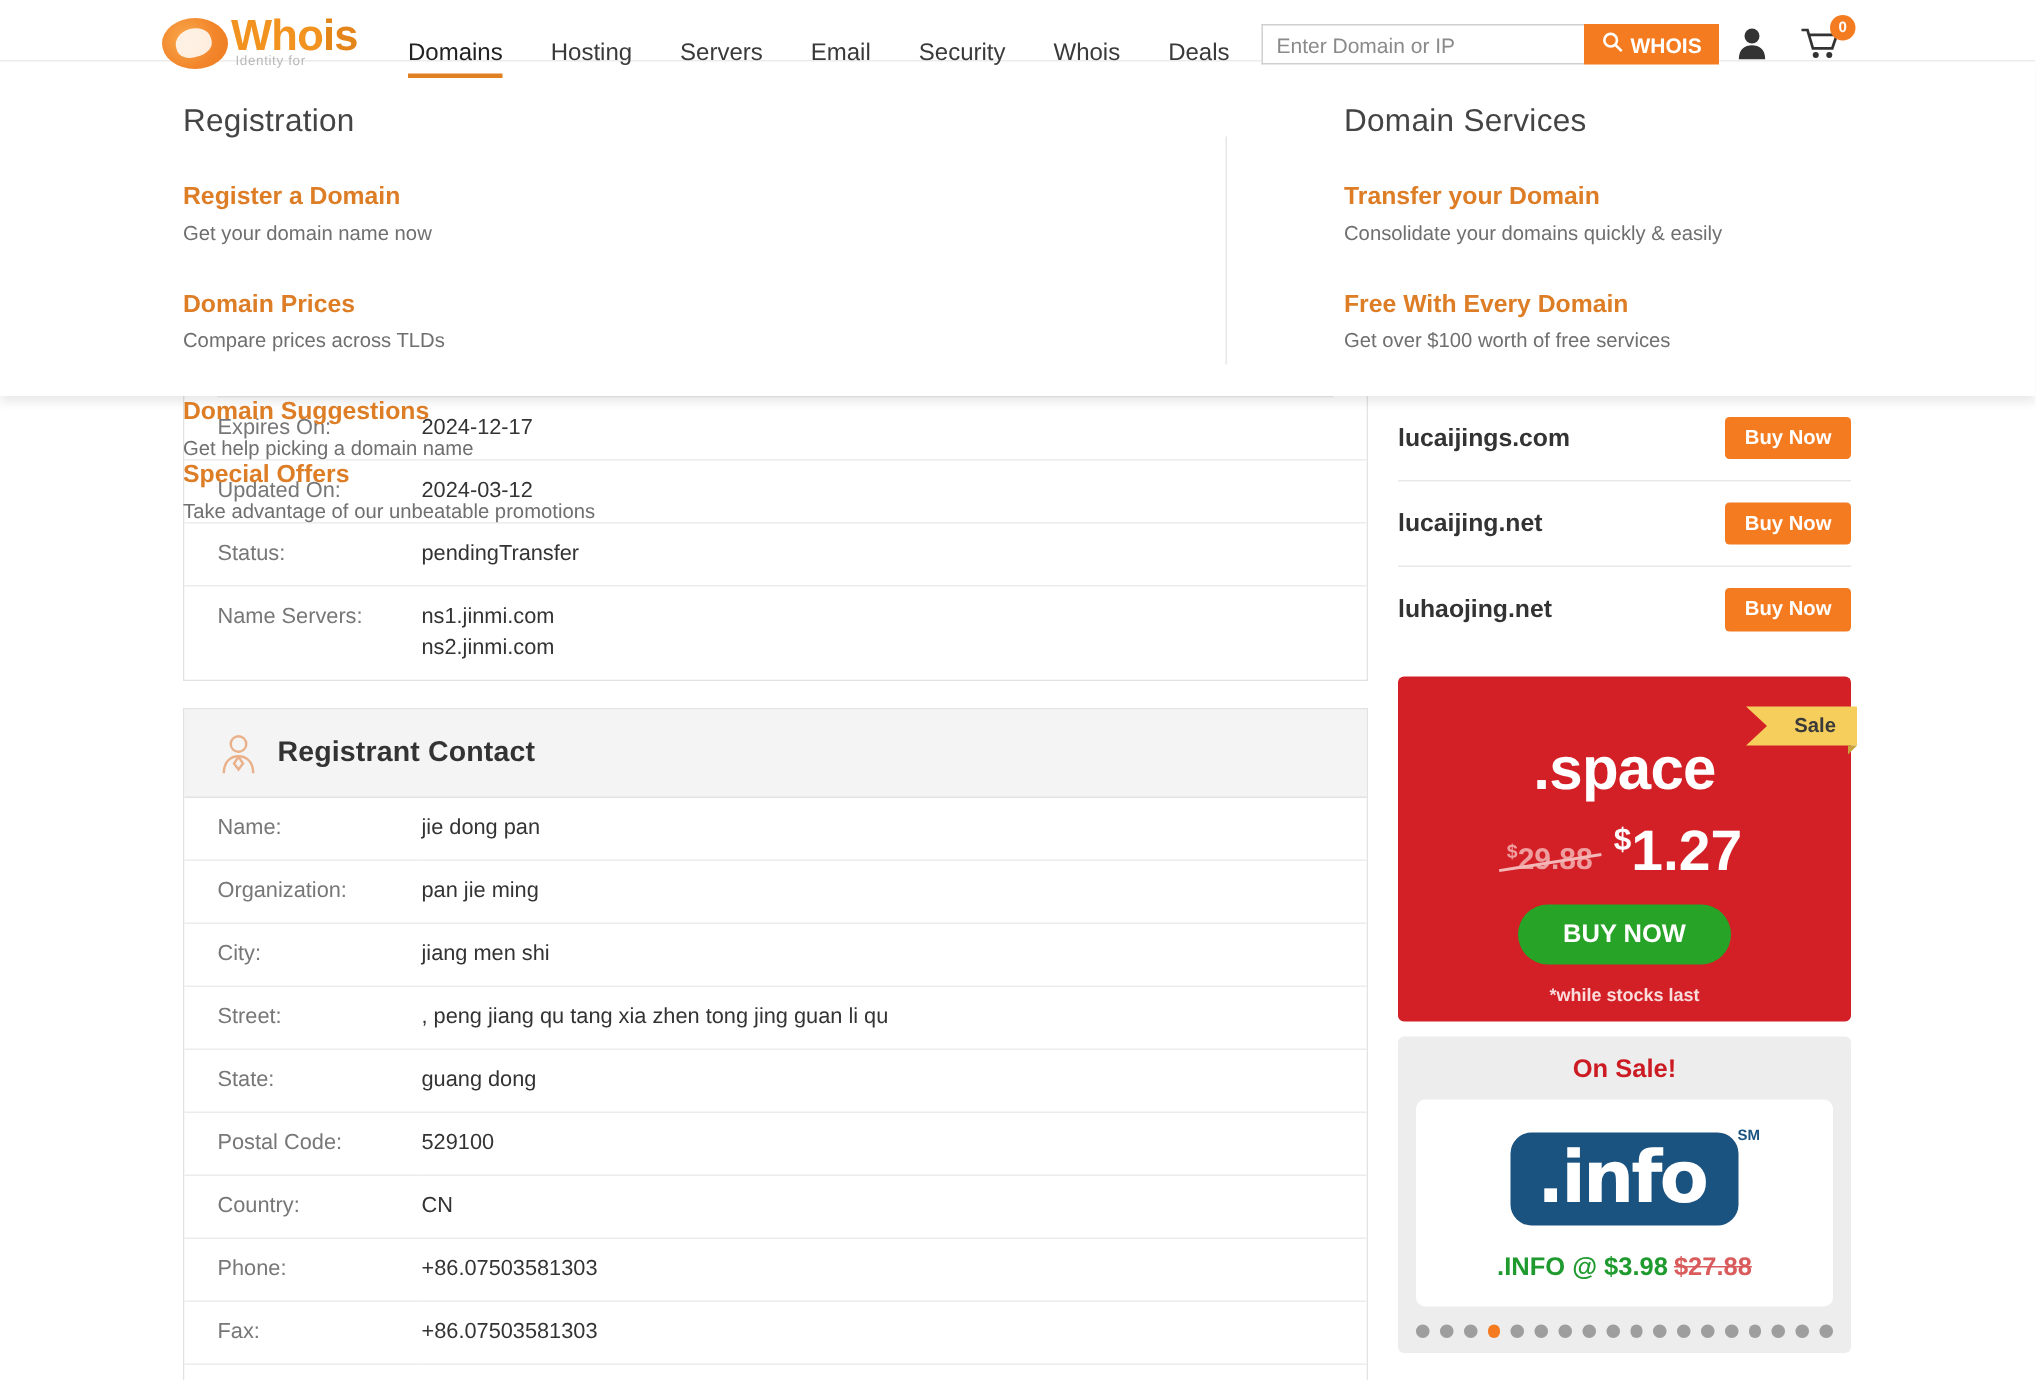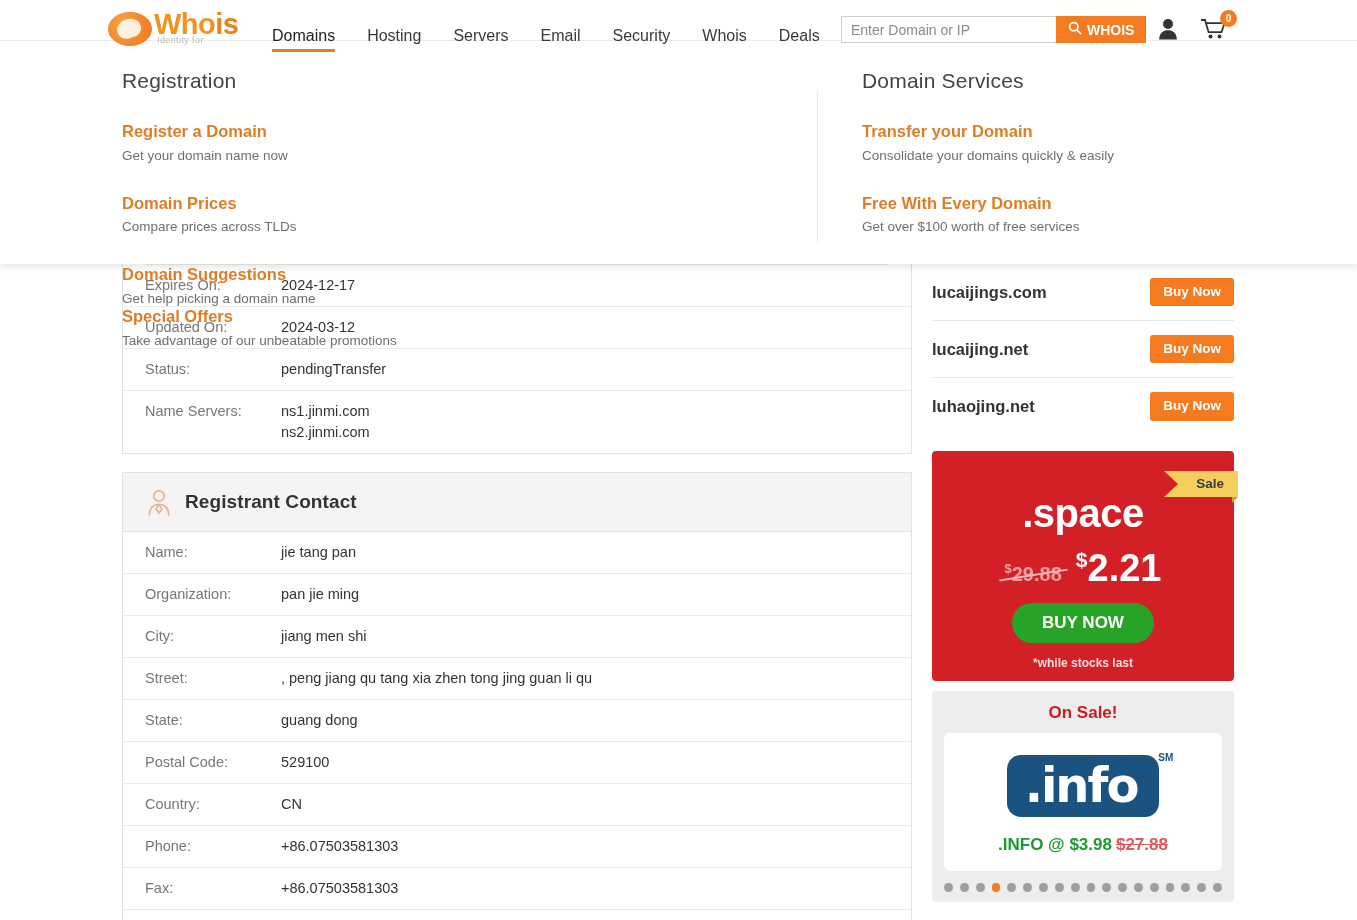--- a/index.html
+++ b/index.html
@@ -461,21 +461,21 @@
   .mega-inner {
     position: relative;
     width: 1357px;
     height: 224px;
   }
   .mega-col {
     position: absolute;
     top: 28px;
   }
   .mega-col.left  { left: 122px; width: 690px; }
-  .mega-col.right { left: 862px; width: 420px; }
+  .mega-col.right { left: 896px; width: 420px; }
   .mega-divider {
     position: absolute;
     left: 817px;
     top: 50px;
     width: 1px;
     height: 152px;
     background: #e8e8e8;
   }
   .mega h3 {
     margin: 0 0 28px 0;
@@ -552,21 +552,21 @@
                 <path d="M4.2 28.5 C4.2 20.5 9 17.2 14 17.2 C19 17.2 23.8 20.5 23.8 28.5"></path>
                 <path d="M14 17.6 L11 22 L14 26 L17 22 Z"></path>
               </svg>
             </span>
             <h2>Registrant Contact</h2>
           </div>
           <table class="kv">
             <tbody>
                 <tr>
               <td class="k">Name:</td>
-              <td class="v">jie tang pan</td>
+              <td class="v">jie dong pan</td>
             </tr>
             <tr>
               <td class="k">Organization:</td>
               <td class="v">pan jie ming</td>
             </tr>
             <tr>
               <td class="k">City:</td>
               <td class="v">jiang men shi</td>
             </tr>
             <tr>
@@ -617,21 +617,21 @@
             <span class="suggest-name">luhaojing.net</span>
             <button class="btn-buy">Buy Now</button>
           </div>
         </div>
 
         <div class="promo-space">
           <div class="sale-ribbon">Sale</div>
           <div class="promo-tld">.space</div>
           <div class="promo-prices">
             <span class="price-old"><span class="cur">$</span><span>29.88</span></span>
-            <span class="price-new"><span class="cur">$</span><span>2.21</span></span>
+            <span class="price-new"><span class="cur">$</span><span>1.27</span></span>
           </div>
           <button class="btn-buynow">BUY NOW</button>
           <div class="promo-fine">*while stocks last</div>
         </div>
 
         <div class="promo-info">
           <div class="onsale-title">On Sale!</div>
           <div class="info-card">
             <div class="info-logo">
               <span class="word">.info</span>

